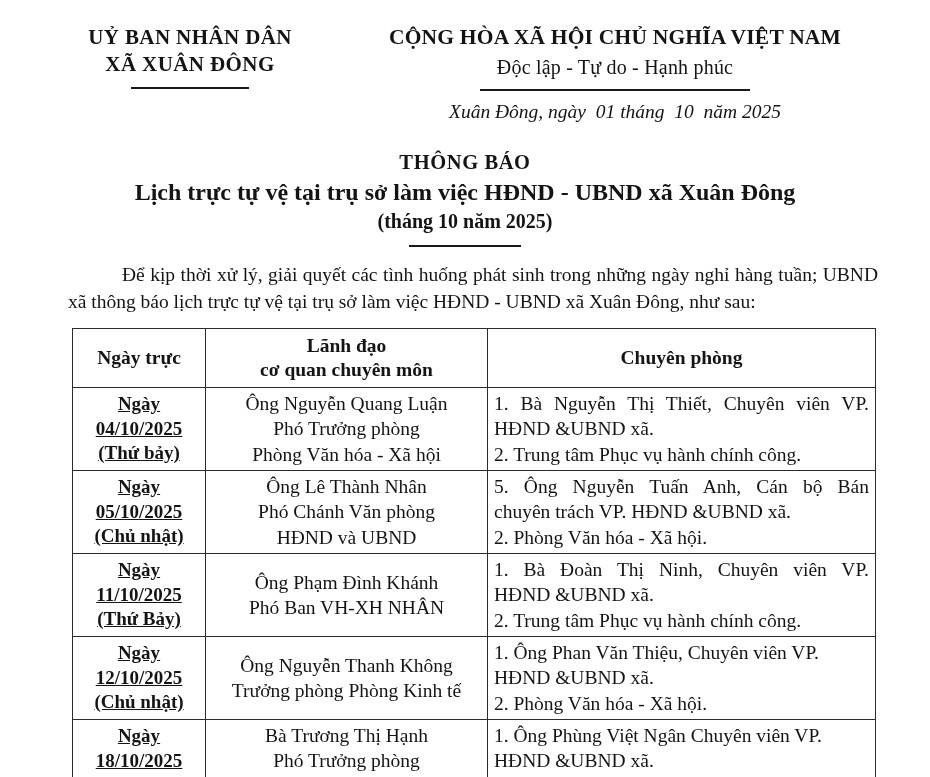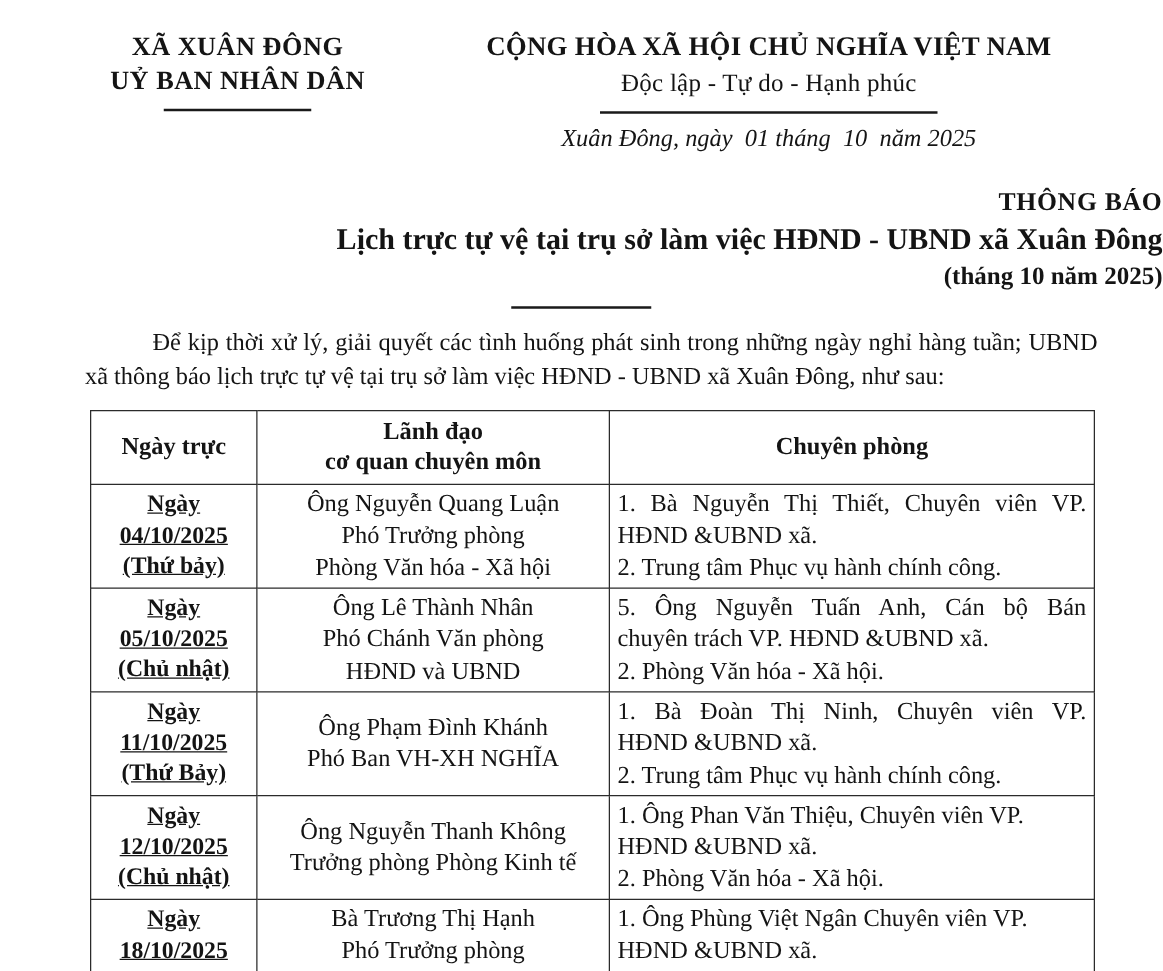--- a/index.html
+++ b/index.html
@@ -76,21 +76,21 @@
   }
   .date-line {
     font-size: 19.5px;
     font-style: italic;
     margin-top: 10px;
     white-space: pre;
   }
 
   
   .title-block {
-    text-align: right;
+    text-align: center;
     margin-top: 28px;
   }
   .title-main {
     font-size: 20.5px;
     font-weight: bold;
     letter-spacing: .6px;
   }
   .title-sub {
     font-size: 24px;
     font-weight: bold;
@@ -167,22 +167,22 @@
   tr.data-row { height: 76px; }
 </style>
 </head>
 <body>
 
 <div class="page">
 
   <div class="doc-header">
 
     <div class="hdr-left">
+      <div class="org-name">UỶ BAN NHÂN DÂN</div>
       <div class="org-name">XÃ XUÂN ĐÔNG</div>
-      <div class="org-name">UỶ BAN NHÂN DÂN</div>
       <hr class="rule rule-left">
     </div>
 
     <div class="hdr-right">
       <div class="nation-name">CỘNG HÒA XÃ HỘI CHỦ NGHĨA VIỆT NAM</div>
       <div class="motto">Độc lập - Tự do - Hạnh phúc</div>
       <hr class="rule rule-right">
       <div class="date-line">Xuân Đông, ngày  01 tháng  10  năm 2025</div>
     </div>
 
@@ -253,21 +253,21 @@
         </tr>
 
         <tr class="data-row">
           <td class="cell-date">
             <div>Ngày</div>
             <div>11/10/2025</div>
             <div>(Thứ Bảy)</div>
           </td>
           <td class="cell-lead">
             <div>Ông Phạm Đình Khánh</div>
-            <div>Phó Ban VH-XH NGHĨA</div>
+            <div>Phó Ban VH-XH NHÂN</div>
           </td>
           <td class="cell-spec">
             <span class="spec-line justify-all">1. Bà Đoàn Thị Ninh, Chuyên viên  VP.</span>
             <span class="spec-line">HĐND &amp;UBND xã.</span>
             <span class="spec-line">2. Trung tâm Phục vụ hành chính công.</span>
           </td>
         </tr>
 
         <tr class="data-row">
           <td class="cell-date">

